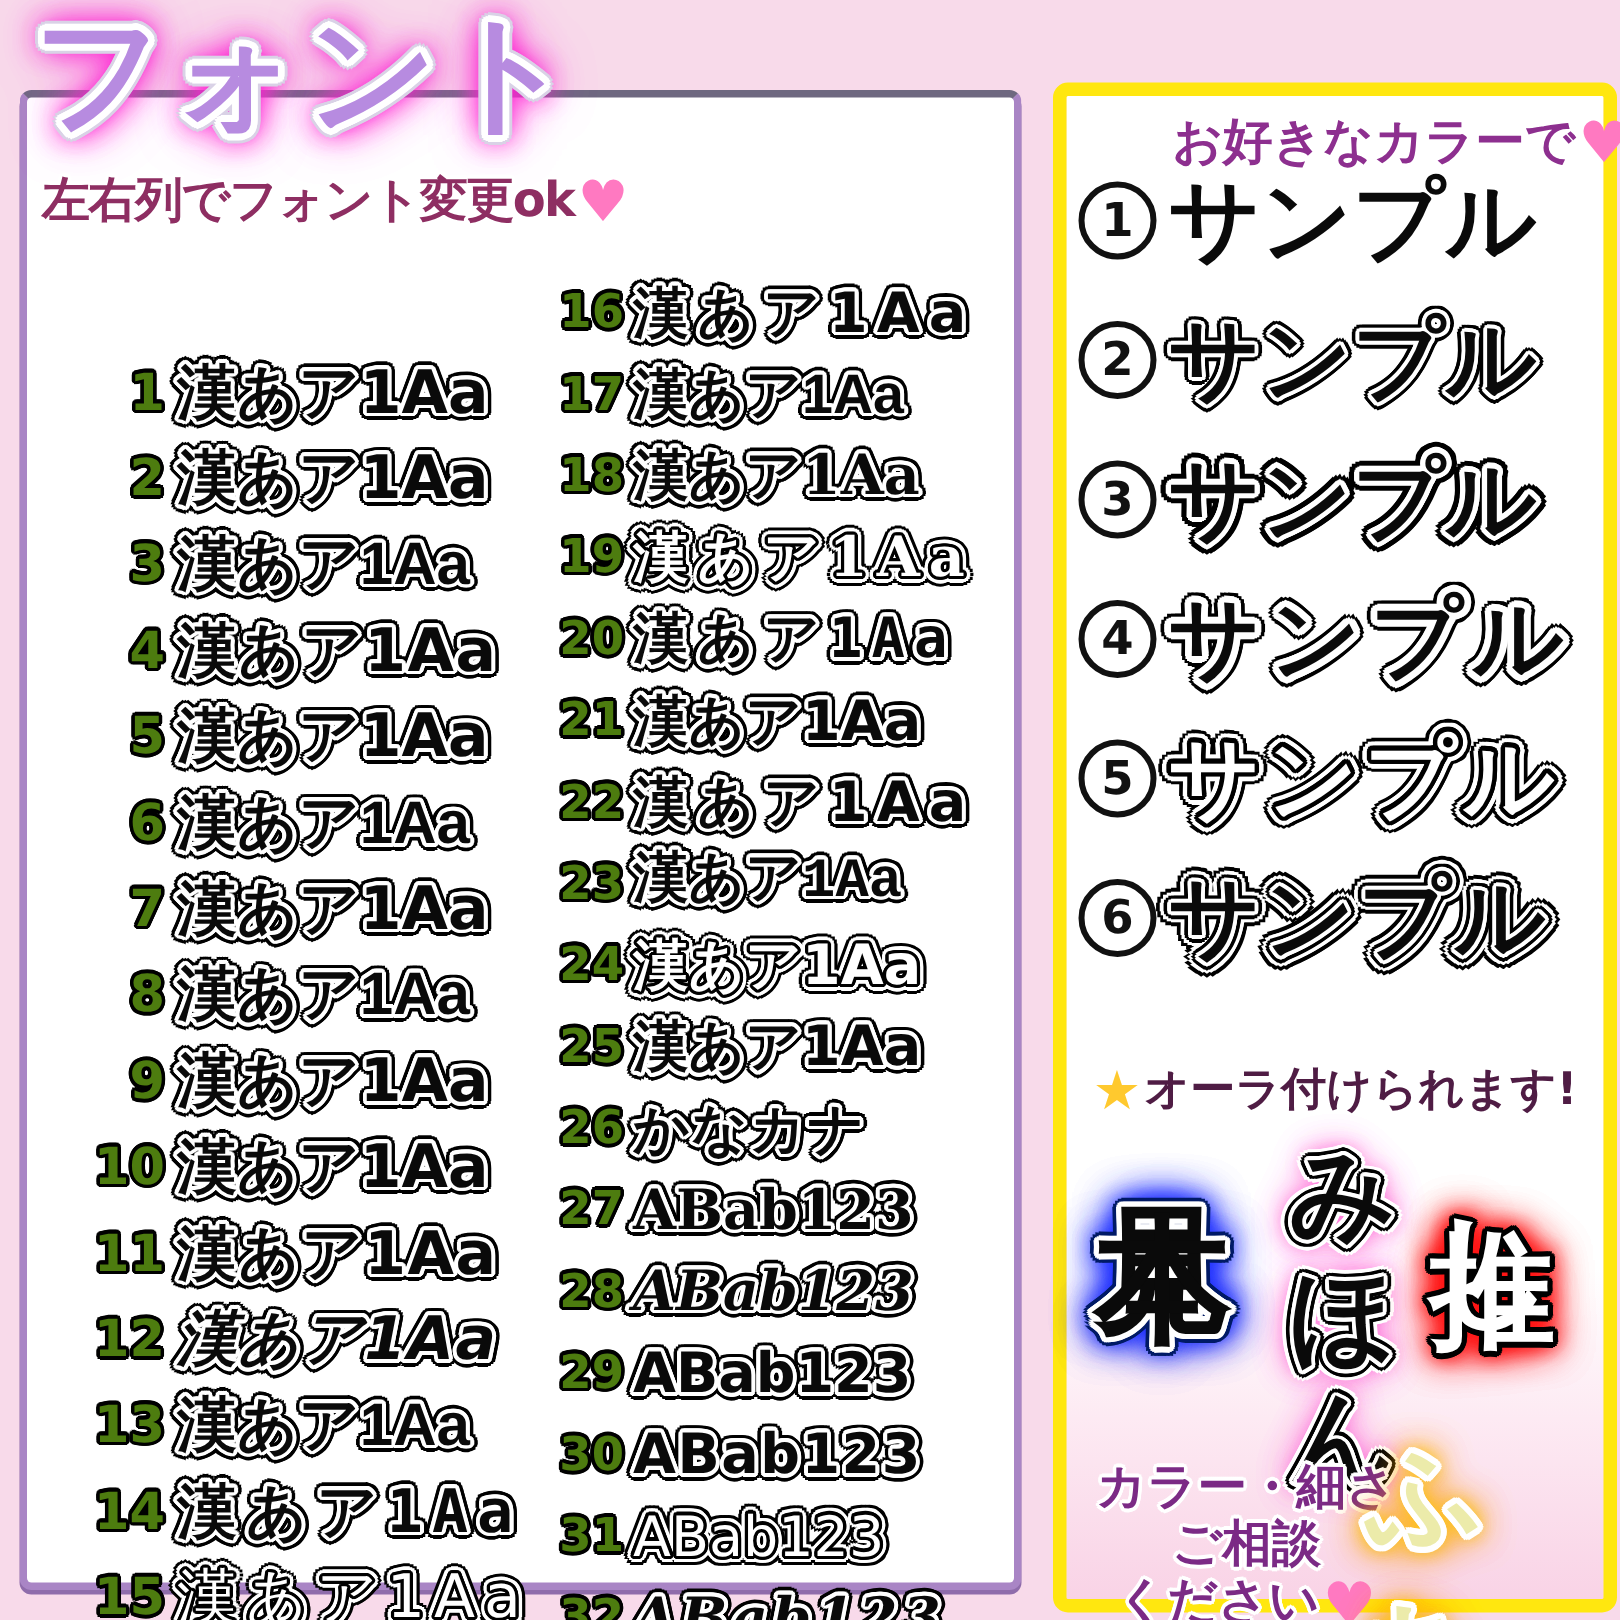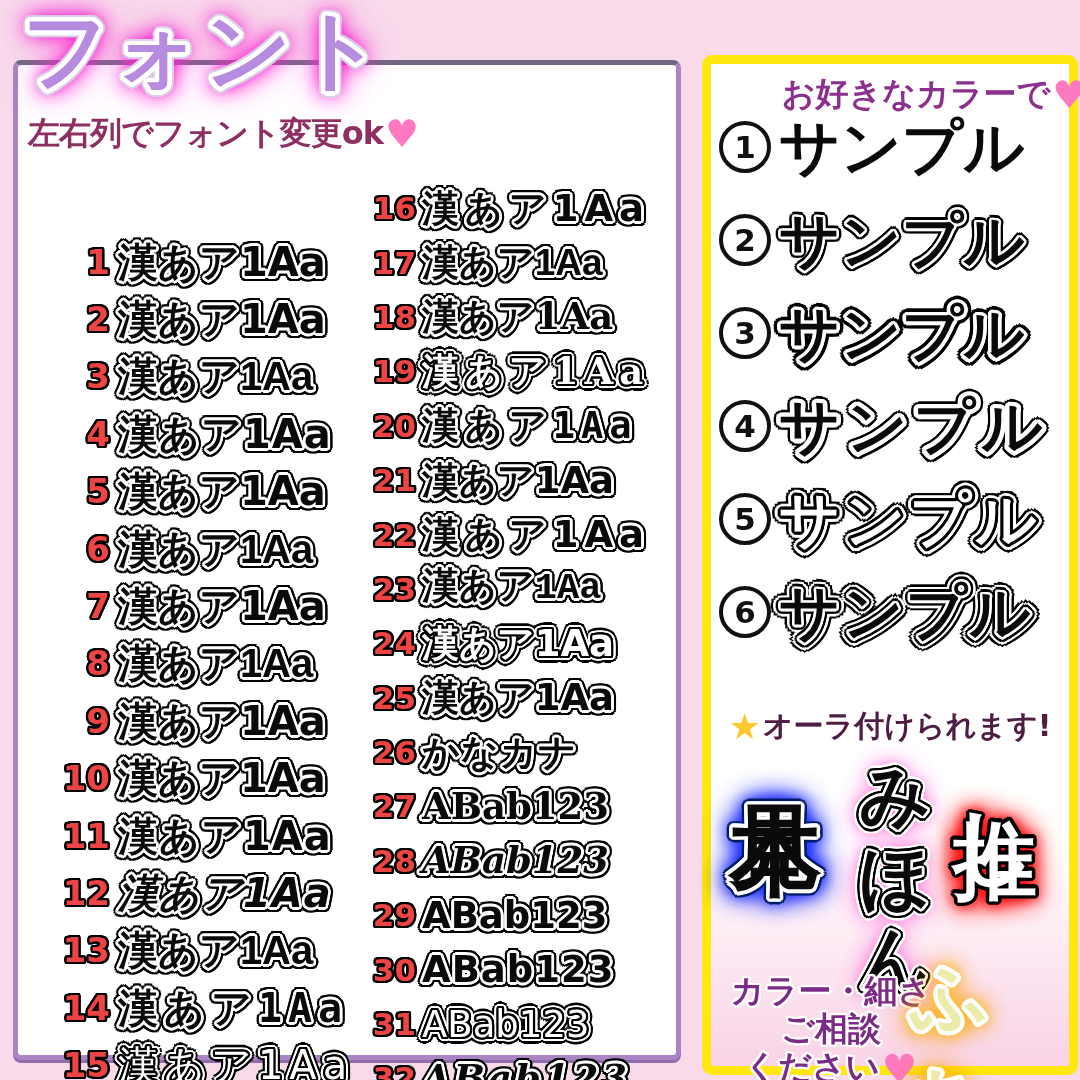--- a/index.html
+++ b/index.html
@@ -8,21 +8,21 @@
   
   .left-box{position:absolute;left:13px;top:60px;width:668px;height:1000px;background:#ffffff;
             border:5px solid #a985c5;border-top-color:#6e6880;border-radius:8px;box-sizing:border-box;
             box-shadow:0 3px 0 #8f6cab;}
   .col{position:absolute;display:flex;flex-direction:column;}
   .col-left{left:32px;top:168px;}
   .col-right{left:348px;top:116px;}
   .frow{display:flex;align-items:center;white-space:nowrap;}
   .col-left .frow{height:57.4px;}
   .col-right .frow{height:54.4px;}
-  .fnum{display:inline-block;text-align:right;font-weight:bold;color:#ef4444;flex:none;}
+  .fnum{display:inline-block;text-align:right;font-weight:bold;color:#4d7c0f;flex:none;}
   .col-left .fnum{width:60px;font-size:34px;margin-right:8px;}
   .col-right .fnum{width:50px;font-size:31px;margin-right:6px;}
   .ftxt{font-weight:bold;color:#0a0a0a;line-height:1;}
   .col-left .ftxt{font-size:40px;}
   .col-right .ftxt{font-size:37px;}
   
   .lk-gothic{font-family:"Liberation Sans",sans-serif;}
   .lk-round{font-family:"DejaVu Sans",sans-serif;}
   .lk-heavy{font-family:"DejaVu Sans",sans-serif;letter-spacing:1px;}
   .lk-serif{font-family:"DejaVu Serif",serif;}

